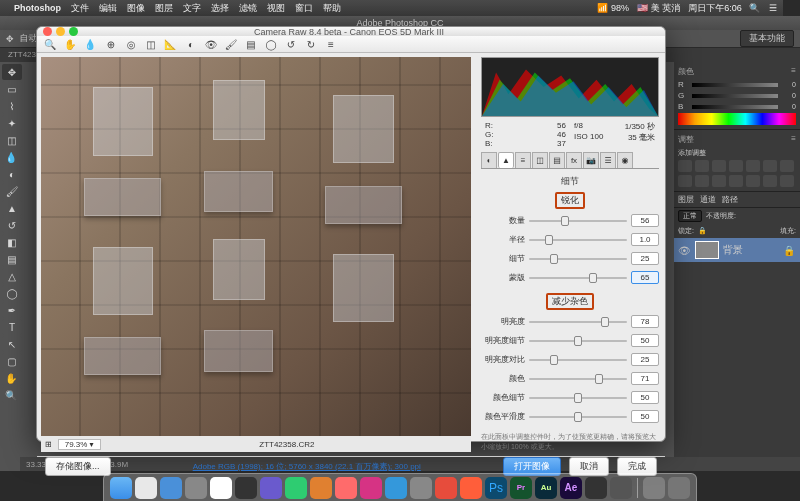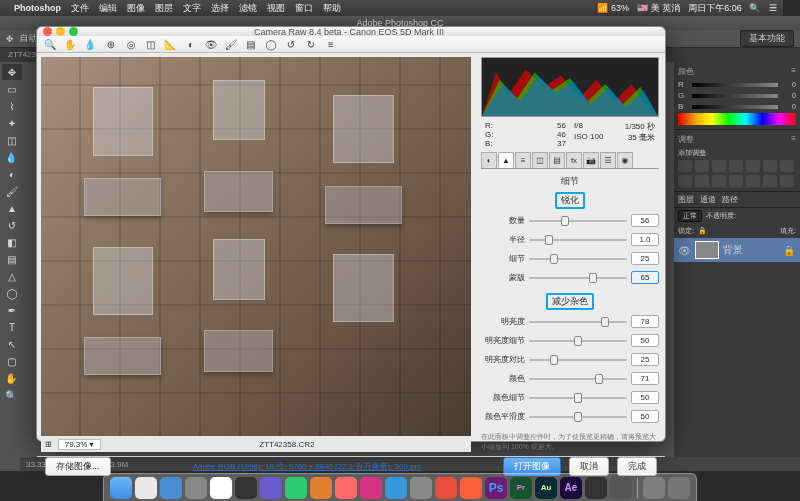--- a/index.html
+++ b/index.html
@@ -68,21 +68,21 @@
 .tabstrip { display:flex; gap:1px; border-bottom:1px solid #999; margin-bottom:2px; }
 .tabstrip .t { width:16px; height:16px; background:#ddd; border:1px solid #aaa; border-bottom:none; display:flex; align-items:center; justify-content:center; font-size:8px; }
 .tabstrip .t.active { background:#fff; }
 .section-hdr { text-align:center; margin:4px 0 2px; font-size:9px; }
 .slider-row { display:flex; align-items:center; gap:4px; margin:3px 0; }
 .slider-row .lbl { width:44px; font-size:8px; text-align:right; }
 .slider-row .track { flex:1; height:12px; position:relative; }
 .slider-row .track::before { content:""; position:absolute; left:0; right:0; top:5px; height:2px; background:#bbb; border-radius:1px; }
 .slider-row .thumb { position:absolute; top:1px; width:8px; height:10px; background:#eee; border:1px solid #888; border-radius:2px; transform:translateX(-50%); }
 .slider-row .val { width:28px; height:13px; border:1px solid #aaa; background:#fff; font-size:8px; text-align:center; line-height:12px; }
-.redbox { border:2px solid #0ea5e9; border-radius:2px; }
+.redbox { border:2px solid #c2410c; border-radius:2px; }
 .help { font-size:7px; color:#777; margin-top:6px; }
 .craw .footer { height:28px; border-top:1px solid #ccc; display:flex; align-items:center; padding:0 8px; gap:8px; font-size:9px; }
 .craw .btn { padding:2px 10px; border:1px solid #aaa; border-radius:3px; background:linear-gradient(#fff,#eee); }
 .craw .btn.primary { background:linear-gradient(#6fb4f7,#3a8ee8); color:#fff; border-color:#2a6fc4; }
 .craw .linkinfo { flex:1; text-align:center; color:#2a6fc4; text-decoration:underline; font-size:8px; }
 
 
 .dock { position:absolute; bottom:0; left:50%; transform:translateX(-50%); height:28px; background:rgba(255,255,255,.25); border-radius:6px 6px 0 0; display:flex; align-items:center; padding:0 6px; gap:3px; border:1px solid rgba(255,255,255,.3); border-bottom:none; }
 .dock .app { width:22px; height:22px; border-radius:5px; position:relative; }
 .dock .sep { width:1px; height:20px; background:rgba(255,255,255,.4); margin:0 2px; }
@@ -98,21 +98,21 @@
   <span class="menu-item">编辑</span>
   <span class="menu-item">图像</span>
   <span class="menu-item">图层</span>
   <span class="menu-item">文字</span>
   <span class="menu-item">选择</span>
   <span class="menu-item">滤镜</span>
   <span class="menu-item">视图</span>
   <span class="menu-item">窗口</span>
   <span class="menu-item">帮助</span>
   <div class="right">
-    <span>📶 <span>63%</span></span>
+    <span>📶 <span>98%</span></span>
     <span>🇺🇸 <span>美 英消</span></span>
     <span>周日下午6:06</span>
     <span>🔍</span>
     <span>☰</span>
   </div>
 </div>
 
 <div class="ps-window">
   <div class="ps-titlebar">Adobe Photoshop CC</div>
   <div class="ps-optbar">
@@ -414,21 +414,21 @@
   <div class="app" style="background:#333"></div>
   <div class="app" style="background:#6a5acd"></div>
   <div class="app" style="background:#2ecc71"></div>
   <div class="app" style="background:#e08030"></div>
   <div class="app" style="background:#ff6b6b"></div>
   <div class="app" style="background:#d63384"></div>
   <div class="app" style="background:#3498db"></div>
   <div class="app" style="background:#888"></div>
   <div class="app" style="background:#e74c3c"></div>
   <div class="app" style="background:#ff5e3a"></div>
-  <div class="app" style="background:#701a75;color:#31a8ff;display:flex;align-items:center;justify-content:center;font-size:12px;font-weight:bold">Ps</div>
+  <div class="app" style="background:#0c4a6e;color:#31a8ff;display:flex;align-items:center;justify-content:center;font-size:12px;font-weight:normal">Ps</div>
   <div class="app" style="background:#14532d;color:#e57aff;display:flex;align-items:center;justify-content:center;font-size:8px;font-weight:bold">Pr</div>
   <div class="app" style="background:#0a2a3a;color:#ccff90;display:flex;align-items:center;justify-content:center;font-size:8px;font-weight:bold">Au</div>
   <div class="app" style="background:#1a0a3a;color:#d291ff;display:flex;align-items:center;justify-content:center;font-size:10px;font-weight:bold">Ae</div>
   <div class="app" style="background:#333"></div>
   <div class="app" style="background:#555"></div>
   <div class="sep"></div>
   <div class="app" style="background:rgba(255,255,255,.2)"></div>
   <div class="app" style="background:rgba(255,255,255,.15)"></div>
 </div>
 

